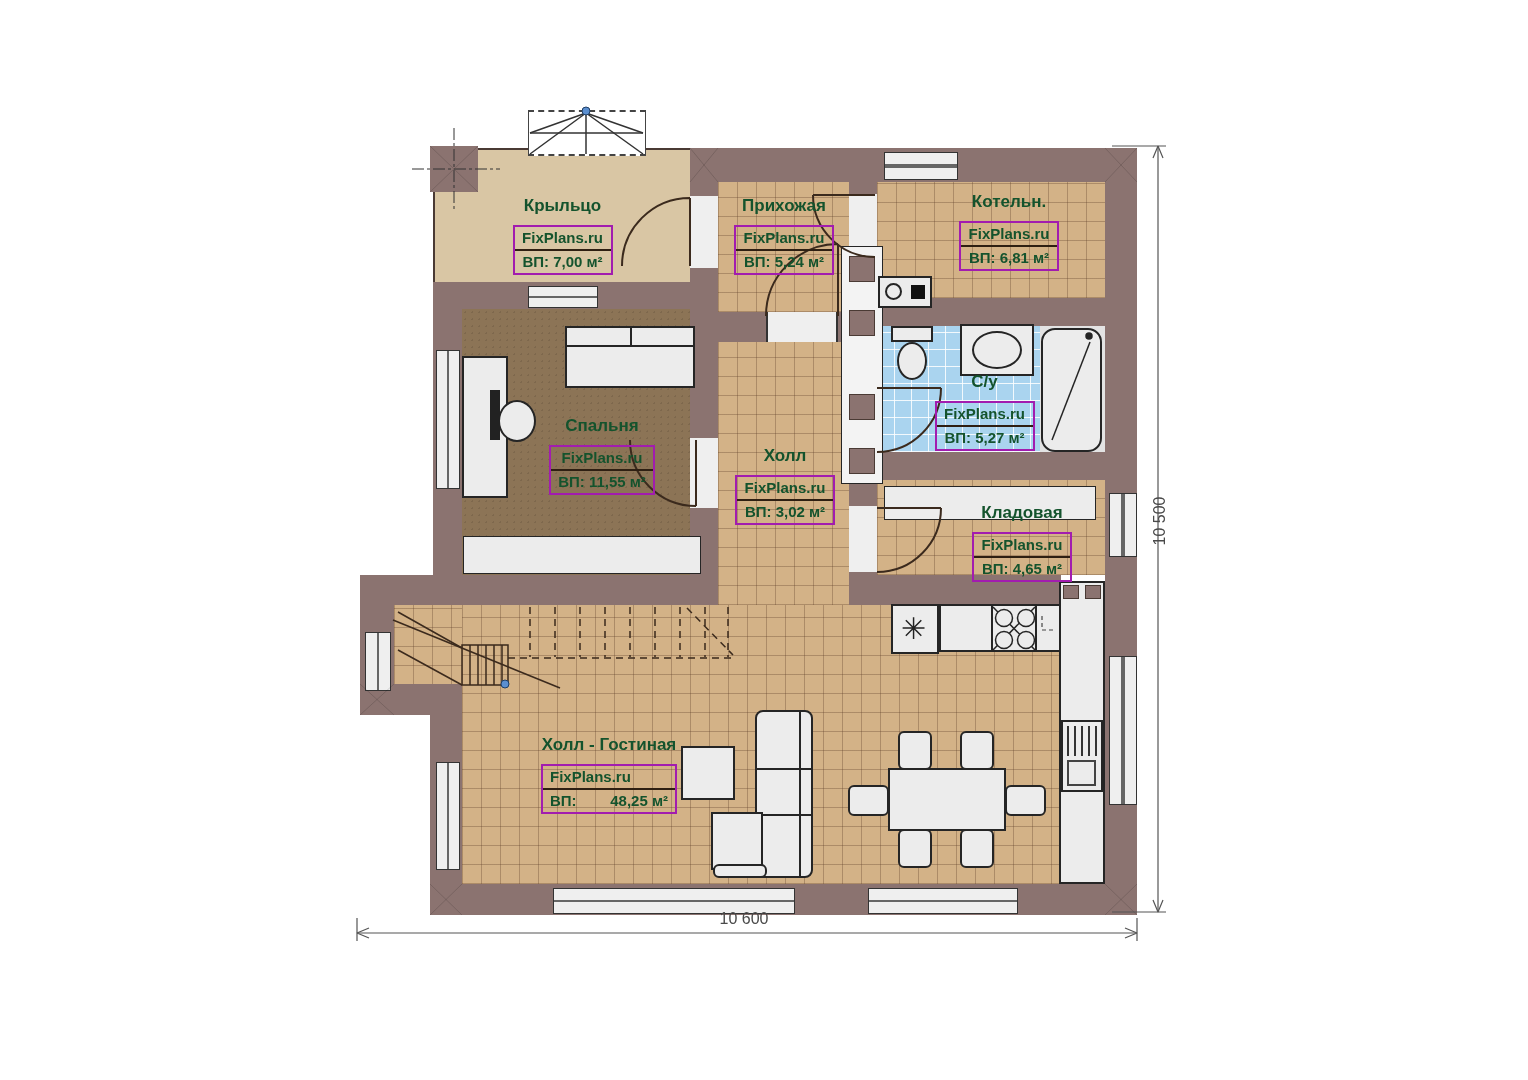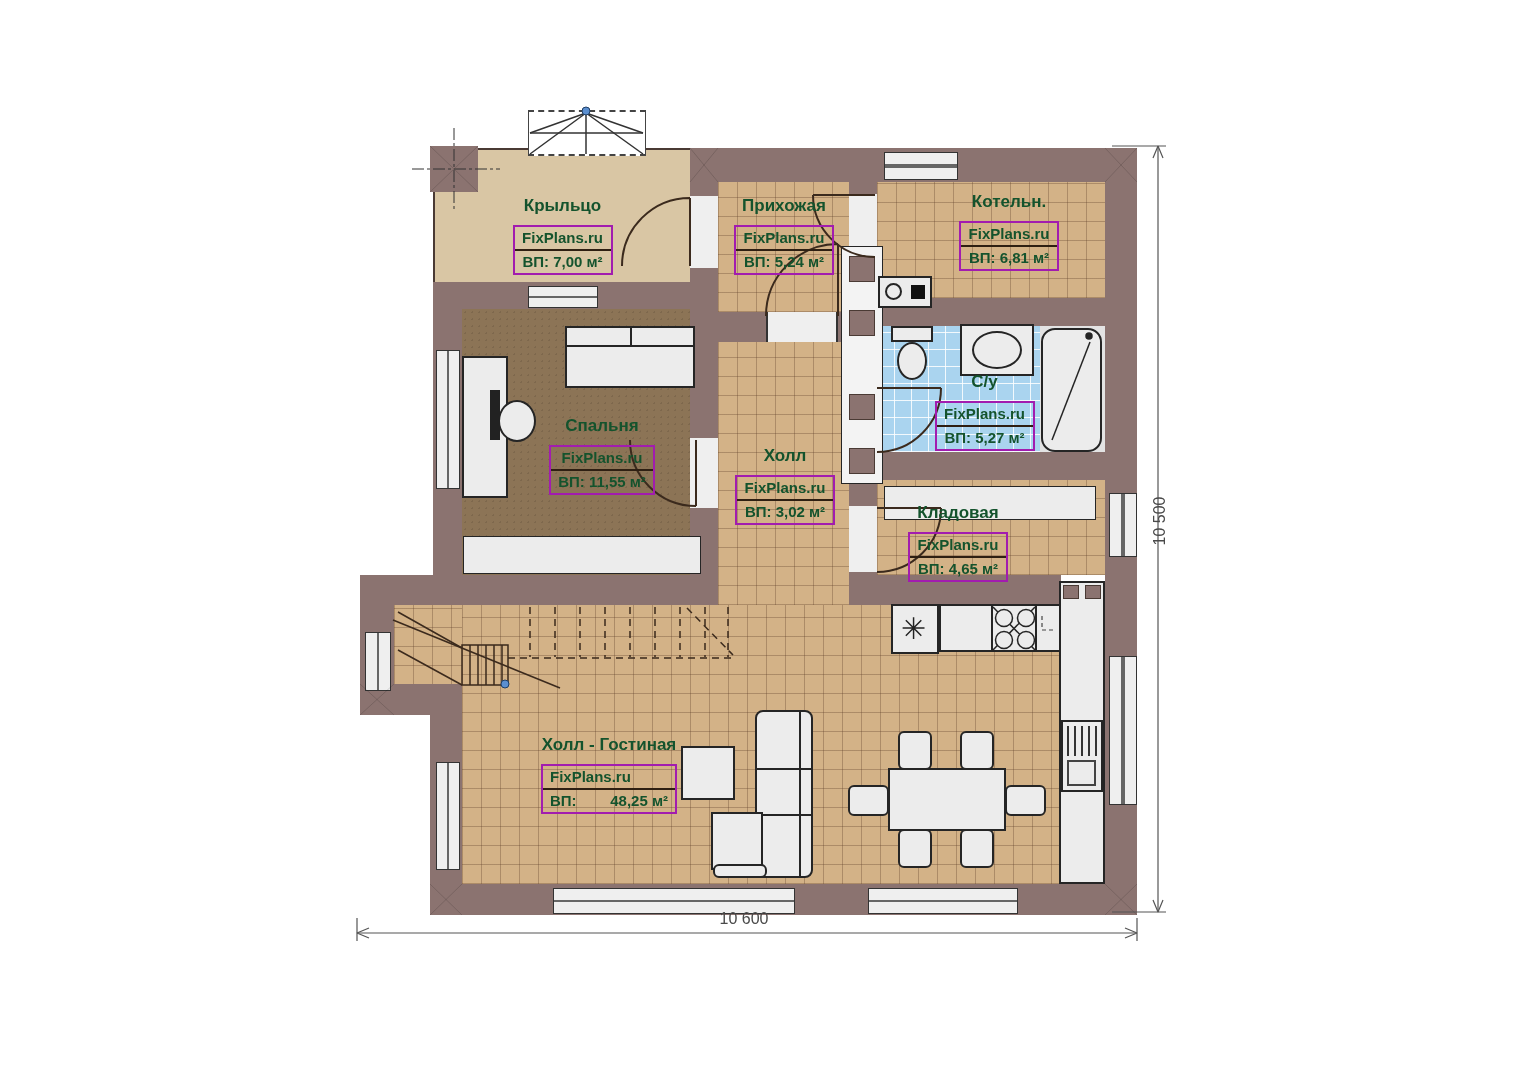--- a/index.html
+++ b/index.html
@@ -264,21 +264,21 @@
   </div>
 
   <div class="room-label" style="left:927px;top:372px;width:115px;">
     <div class="room-title">С/у</div>
     <div class="room-box">
       <div class="row">FixPlans.ru</div>
       <div class="row">ВП: 5,27 м²</div>
     </div>
   </div>
 
-  <div class="room-label" style="left:896px;top:503px;width:124px;">
+  <div class="room-label" style="left:960px;top:503px;width:124px;">
     <div class="room-title">Кладовая</div>
     <div class="room-box">
       <div class="row">FixPlans.ru</div>
       <div class="row">ВП: 4,65 м²</div>
     </div>
   </div>
 
   <div class="room-label" style="left:534px;top:735px;width:150px;">
     <div class="room-title">Холл - Гостиная</div>
     <div class="room-box" style="min-width:132px;">

